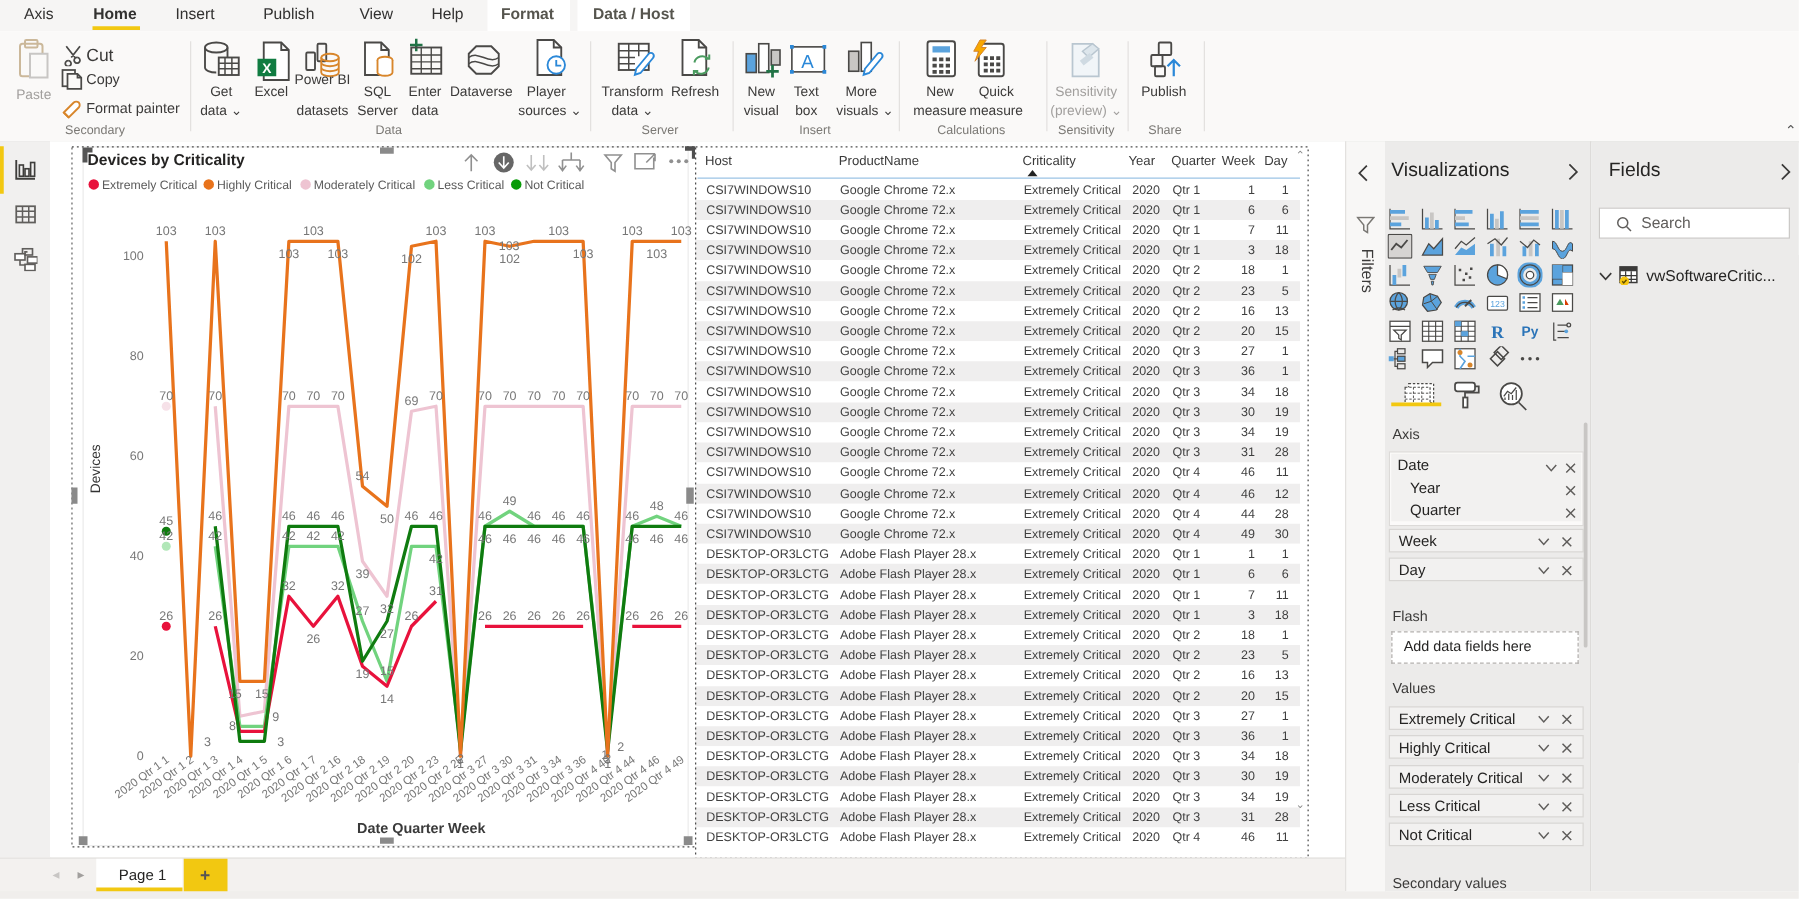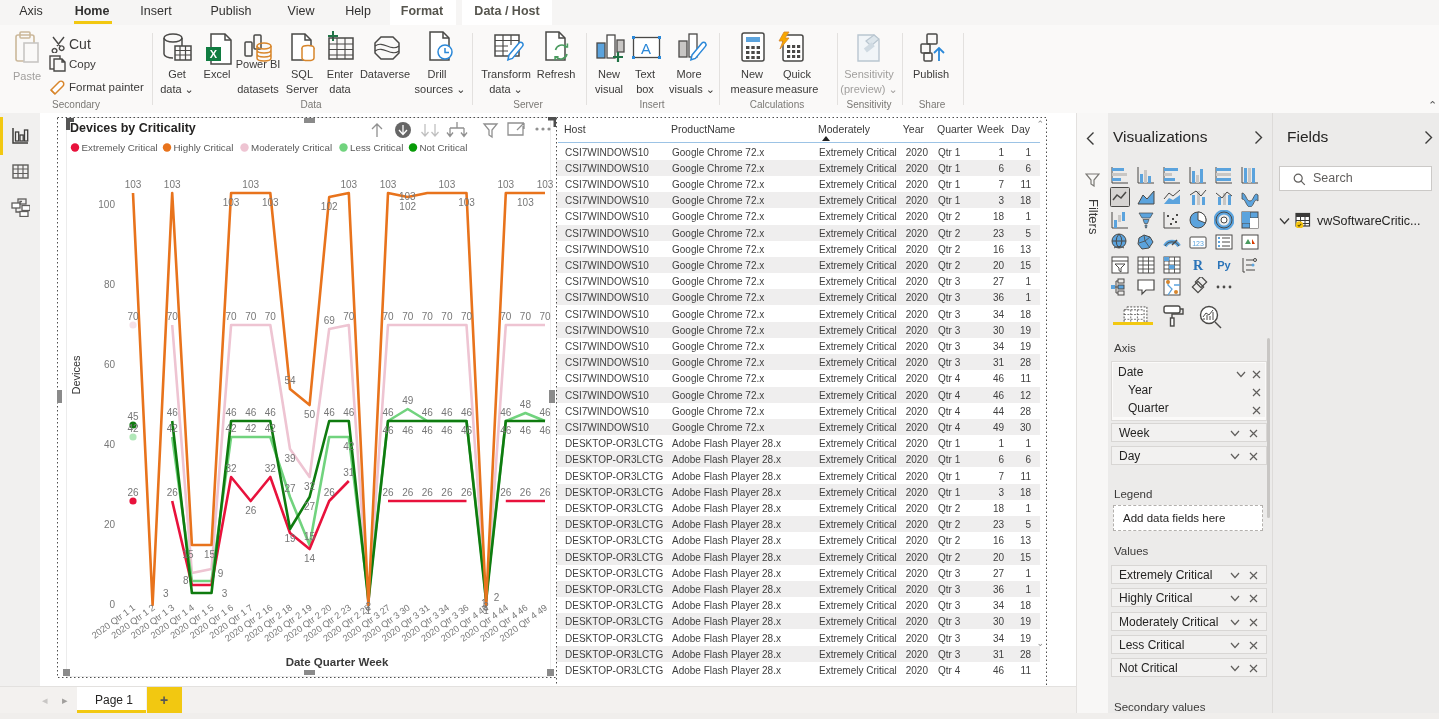--- a/index.html
+++ b/index.html
@@ -95,21 +95,21 @@
       <path d="M10 3 h12 l6 6 v10 l-6 6 h-12 l-6 -6 v-10 z" fill="none" stroke="#4a4947" stroke-width="1.5"></path>
       <path d="M4 12 c8 -6 16 6 24 0 M4 17 c8 -6 16 6 24 0" fill="none" stroke="#4a4947" stroke-width="1.2"></path>
     </svg>
     <div style="position:absolute;left:385px;top:43px;transform:translateX(-50%);font-size:11px;color:#3b3a39;white-space:nowrap">Dataverse</div>
     <svg x="0" y="0" style="position:absolute;left:425px;top:5px" width="34" height="34" viewBox="0 0 34 34">
       <path d="M5 2 h13 l6 6 v22 h-19 z" fill="#fff" stroke="#4a4947" stroke-width="1.5"></path>
       <path d="M18 2 v6 h6" fill="none" stroke="#4a4947" stroke-width="1.5"></path>
       <circle cx="20" cy="22" r="7" fill="#fff" stroke="#2b88d8" stroke-width="1.5"></circle>
       <path d="M20 18 v4.5 h4" fill="none" stroke="#2b88d8" stroke-width="1.5"></path>
     </svg>
-    <div style="position:absolute;left:437px;top:43px;transform:translateX(-50%);font-size:11px;color:#3b3a39;white-space:nowrap">Drill</div>
+    <div style="position:absolute;left:437px;top:43px;transform:translateX(-50%);font-size:11px;color:#3b3a39;white-space:nowrap">Player</div>
     <div style="position:absolute;left:440px;top:58px;transform:translateX(-50%);font-size:11px;color:#3b3a39;white-space:nowrap">sources ⌄</div>
     <svg x="0" y="0" style="position:absolute;left:492px;top:6px" width="36" height="34" viewBox="0 0 36 34">
       <rect x="3" y="4" width="24" height="21" fill="#fff" stroke="#4a4947" stroke-width="1.5"></rect>
       <path d="M3 9.5 h24 M3 15 h13 M3 20 h13 M11 4 v21 M19 4 v10" stroke="#4a4947" stroke-width="1.2"></path>
       <path d="M17 24 l10 -12 c.8 -1 2.6 -1 3.4 0 c.8 1 .8 2.4 0 3.4 l-10 12 l-4.5 1.4 z" fill="#fff" stroke="#2b88d8" stroke-width="1.5"></path>
     </svg>
     <div style="position:absolute;left:506px;top:43px;transform:translateX(-50%);font-size:11px;color:#3b3a39;white-space:nowrap">Transform</div>
     <div style="position:absolute;left:506px;top:58px;transform:translateX(-50%);font-size:11px;color:#3b3a39;white-space:nowrap">data ⌄</div>
     <svg x="0" y="0" style="position:absolute;left:541px;top:5px" width="34" height="36" viewBox="0 0 34 36">
       <path d="M5 2 h13 l6 6 v22 h-19 z" fill="#fff" stroke="#4a4947" stroke-width="1.5"></path>
@@ -462,21 +462,21 @@
     </div>
     <div style="position:absolute;left:3px;top:333px;width:156px;height:19px;background:#f2f1f0;border:1px solid #d8d6d4;box-sizing:border-box">
       <div style="position:absolute;left:7px;top:2px;font-size:12px;color:#252423;white-space:nowrap">Day</div>
       <svg style="position:absolute;right:26px;top:6px" width="10" height="7" viewBox="0 0 10 7">
         <path d="M1 1 l4 4.5 l4 -4.5" stroke="#605e5c" fill="none" stroke-width="1.2"></path>
       </svg>
       <svg style="position:absolute;right:8px;top:5px" width="9" height="9" viewBox="0 0 9 9">
         <path d="M1 1 l7 7 M8 1 l-7 7" stroke="#605e5c" fill="none" stroke-width="1.2"></path>
       </svg>
     </div>
-    <div style="position:absolute;left:6px;top:374px;font-size:11.5px;color:#3b3a39">Legend</div>
+    <div style="position:absolute;left:6px;top:374px;font-size:11.5px;color:#3b3a39">Flash</div>
     <div style="position:absolute;left:5px;top:392px;width:150px;height:26px;background:#fff;border:1px dashed #b3b0ad;box-sizing:border-box">
       <div style="position:absolute;left:9px;top:5px;font-size:11.5px;color:#252423;white-space:nowrap">Add data fields here</div>
     </div>
     <div style="position:absolute;left:6px;top:431px;font-size:11.5px;color:#3b3a39">Values</div>
     <div style="position:absolute;left:3px;top:452.0px;width:156px;height:19px;background:#f2f1f0;border:1px solid #d8d6d4;box-sizing:border-box">
       <div style="position:absolute;left:7px;top:2px;font-size:12px;color:#252423;white-space:nowrap">Extremely Critical</div>
       <svg style="position:absolute;right:26px;top:6px" width="10" height="7" viewBox="0 0 10 7">
         <path d="M1 1 l4 4.5 l4 -4.5" stroke="#605e5c" fill="none" stroke-width="1.2"></path>
       </svg>
       <svg style="position:absolute;right:8px;top:5px" width="9" height="9" viewBox="0 0 9 9">
@@ -717,21 +717,21 @@
     <text x="432.1" y="496" font-size="9.2" fill="#777" text-anchor="end" font-family="Liberation Sans" transform="rotate(-36 432.1 496)">2020 Qtr 4 40</text>
     <text x="451.8" y="496" font-size="9.2" fill="#777" text-anchor="end" font-family="Liberation Sans" transform="rotate(-36 451.8 496)">2020 Qtr 4 44</text>
     <text x="471.4" y="496" font-size="9.2" fill="#777" text-anchor="end" font-family="Liberation Sans" transform="rotate(-36 471.4 496)">2020 Qtr 4 46</text>
     <text x="491.0" y="496" font-size="9.2" fill="#777" text-anchor="end" font-family="Liberation Sans" transform="rotate(-36 491.0 496)">2020 Qtr 4 49</text>
     <text x="280" y="553" font-size="11.5" font-weight="bold" fill="#3a3a3a" text-anchor="middle" font-family="Liberation Sans">Date Quarter Week</text>
   </svg>
 <div style="position:absolute;left:556px;top:117px;width:491px;height:569px;background:#fff;overflow:hidden">
     <div style="position:absolute;left:0;top:0;width:100%;height:26px;background:#fff">
       <div style="position:absolute;left:8px;top:6px;font-size:10.5px;color:#3a3a3a">Host</div>
       <div style="position:absolute;left:115px;top:6px;font-size:10.5px;color:#3a3a3a">ProductName</div>
-      <div style="position:absolute;left:262px;top:6px;font-size:10.5px;color:#3a3a3a">Moderately</div>
+      <div style="position:absolute;left:262px;top:6px;font-size:10.5px;color:#3a3a3a">Criticality</div>
       <div style="position:absolute;left:308px;width:60px;text-align:right;top:6px;font-size:10.5px;color:#3a3a3a">Year</div>
       <div style="position:absolute;left:381px;top:6px;font-size:10.5px;color:#3a3a3a">Quarter</div>
       <div style="position:absolute;left:388px;width:60px;text-align:right;top:6px;font-size:10.5px;color:#3a3a3a">Week</div>
       <div style="position:absolute;left:414px;width:60px;text-align:right;top:6px;font-size:10.5px;color:#3a3a3a">Day</div>
       <div style="position:absolute;left:266px;top:19px;width:0;height:0;border-left:4px solid transparent;border-right:4px solid transparent;border-bottom:5px solid #222"></div>
       <div style="position:absolute;left:2px;top:25px;width:482px;height:1px;background:#9cc3e5"></div>
     </div>
     <div style="position:absolute;left:0;top:26.5px;width:484px;height:16.2px;background:#ffffff">
       <div style="position:absolute;left:9px;top:3px;font-size:10px;color:#3f3f3f">CSI7WINDOWS10</div>
       <div style="position:absolute;left:116px;top:3px;font-size:10px;color:#3f3f3f">Google Chrome 72.x</div>

